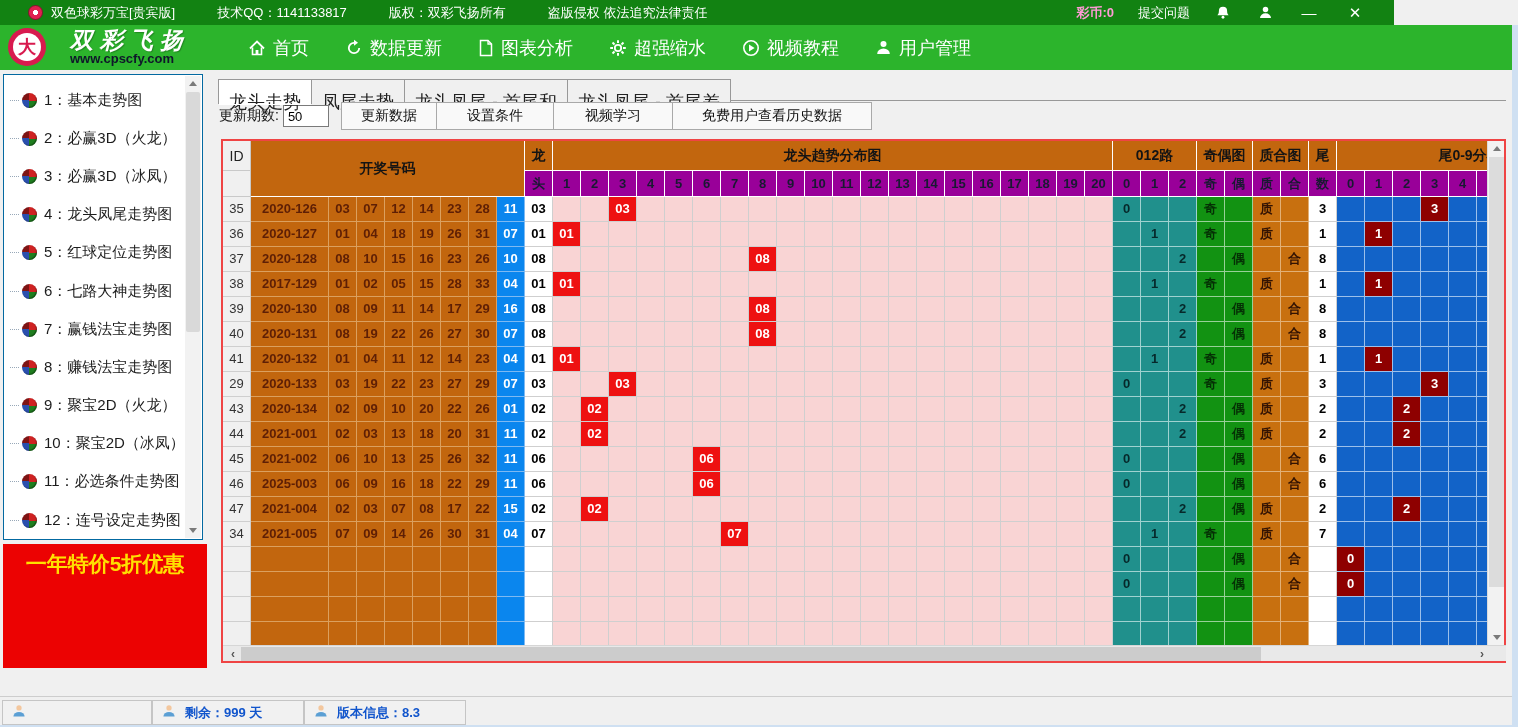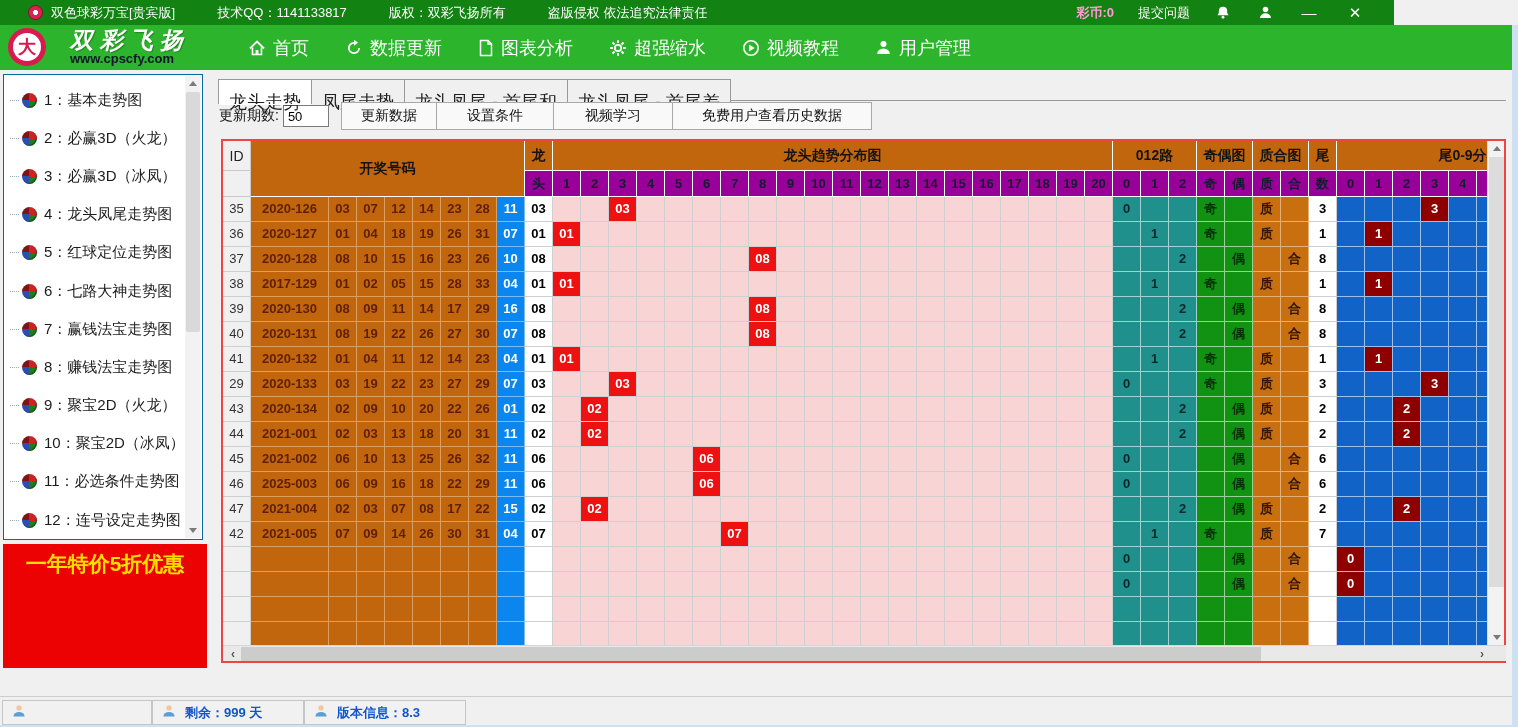--- a/index.html
+++ b/index.html
@@ -961,21 +961,21 @@
           <div class="cell c-zh"></div>
           <div class="cell c-tailn">2</div>
           <div class="cell c-tdist"></div>
           <div class="cell c-tdist"></div>
           <div class="cell c-tdist mark">2</div>
           <div class="cell c-tdist"></div>
           <div class="cell c-tdist"></div>
           <div class="cell c-tdist"></div>
         </div>
         <div class="trow">
-          <div class="cell c-id">42</div>
+          <div class="cell c-id">34</div>
           <div class="cell c-period">2021-005</div>
           <div class="cell c-red">07</div>
           <div class="cell c-red">09</div>
           <div class="cell c-red">14</div>
           <div class="cell c-red">26</div>
           <div class="cell c-red">30</div>
           <div class="cell c-red">31</div>
           <div class="cell c-blue">04</div>
           <div class="cell c-head">07</div>
           <div class="cell c-trend"></div>

